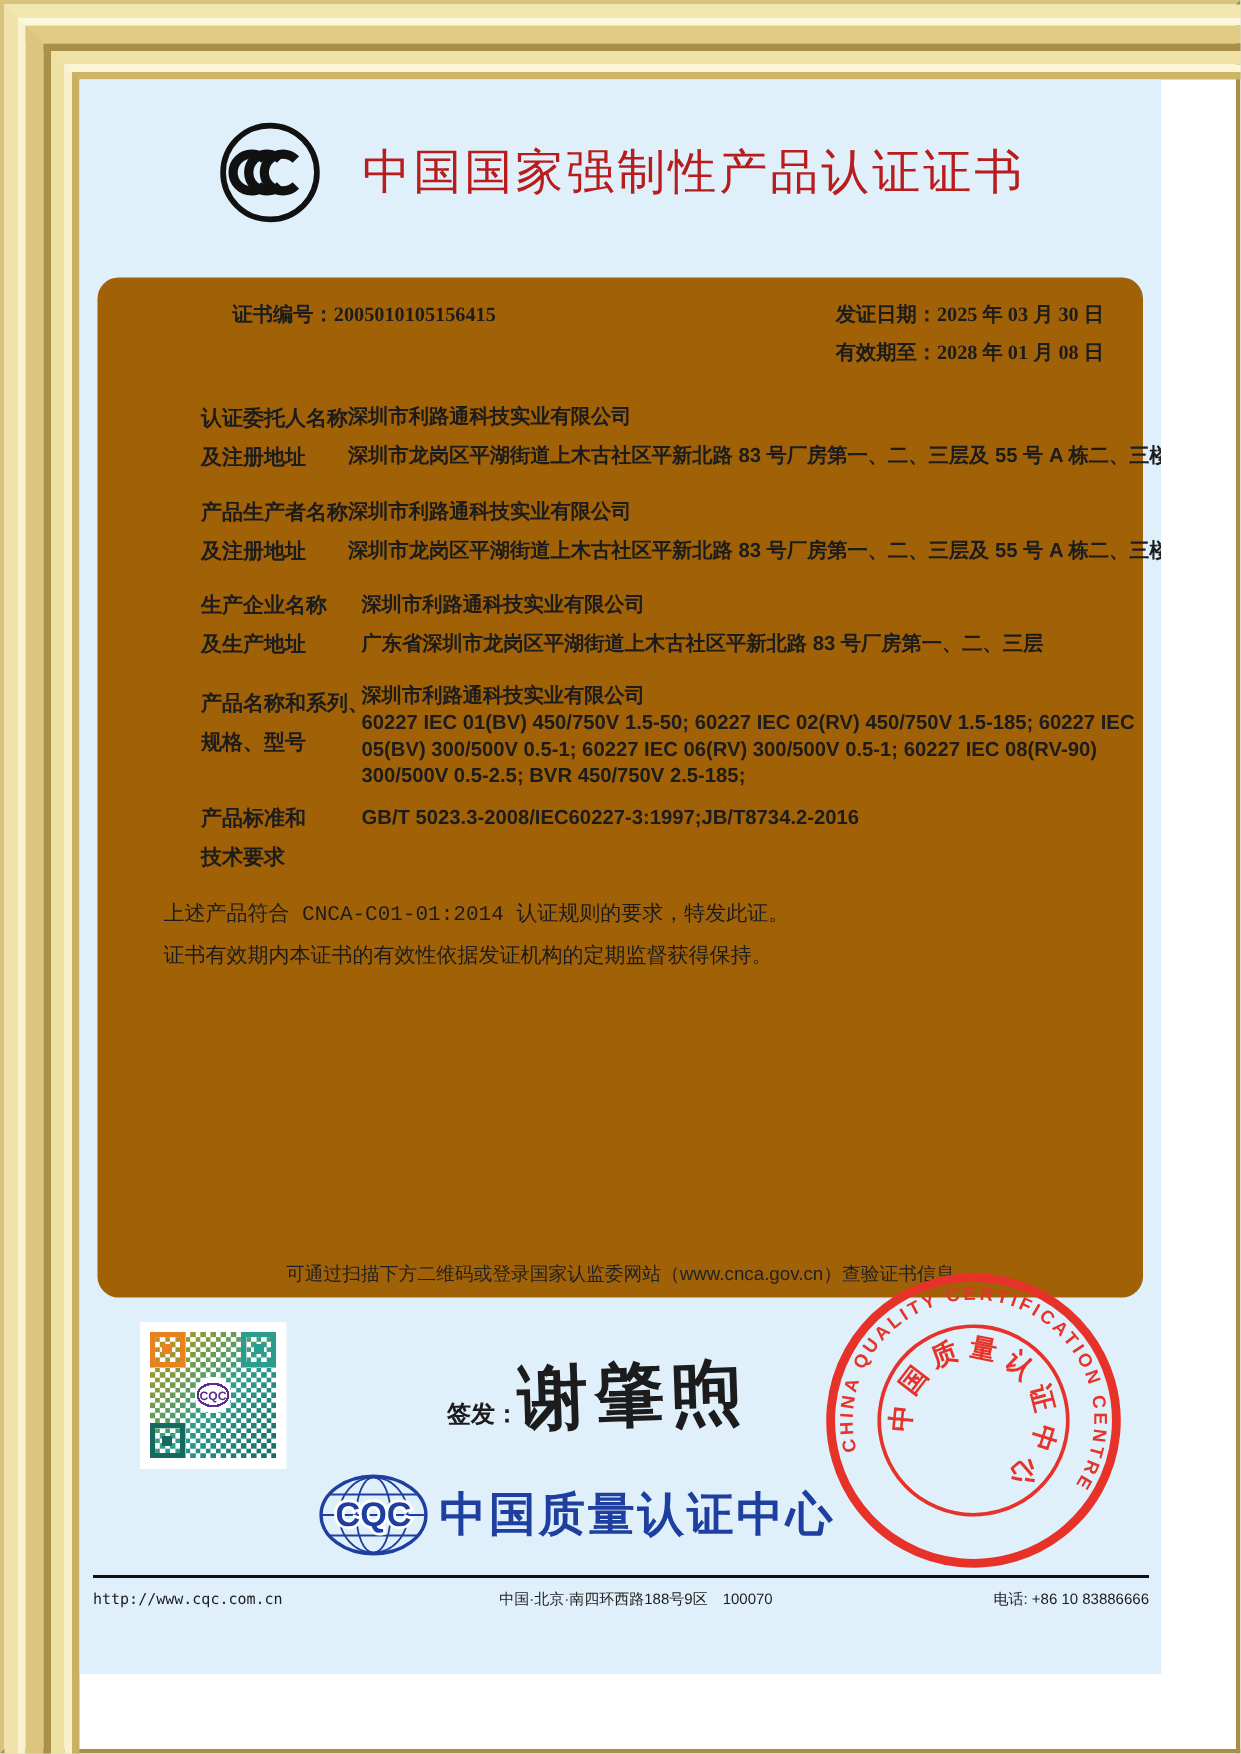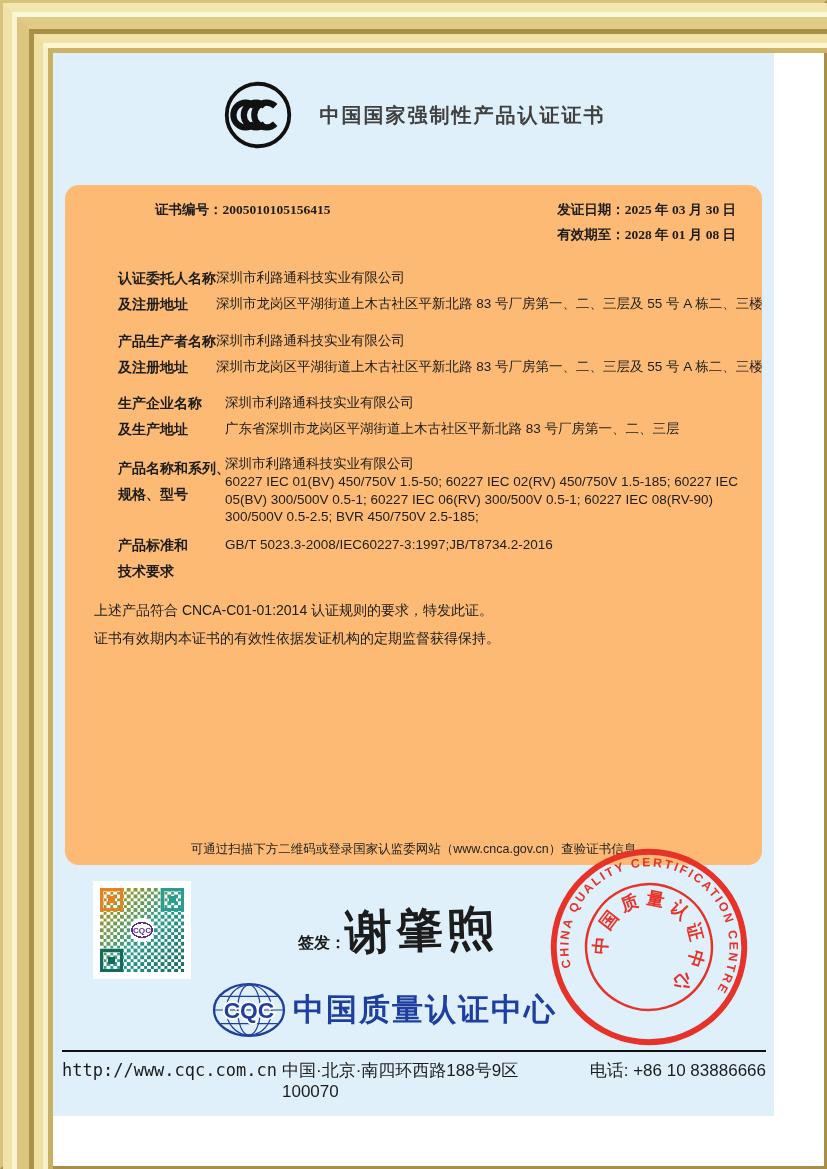--- a/index.html
+++ b/index.html
@@ -12,45 +12,45 @@
   .b3{width:100%;height:100%;border:5px solid;border-color:#fdf8dc #efe3a8 #ece0a2 #faf3cf;}
   .b4{width:100%;height:100%;border:12px solid;border-color:#e0cb85 #c3a75c #bfa355 #dcc67f;}
   .b5{width:100%;height:100%;border:5px solid;border-color:#a98e49 #c2a65b #bfa355 #ab9049;}
   .b6{width:100%;height:100%;border:9px solid;border-color:#f0e2a4 #e0cd86 #dcc882 #eeE0a0;}
   .b7{width:100%;height:100%;border:5px solid;border-color:#fbf5d3 #d9c57e #d4bf77 #f8f1cb;}
   .b8{width:100%;height:100%;border:5px solid;border-color:#cdb467 #b2974e #ad924b #c9b062;}
   
   .page{position:relative;width:721px;height:1063px;background:#dff0fb;overflow:hidden;color:#1c1c1c;}
   
   .header{position:absolute;top:26px;left:0;right:0;display:flex;align-items:center;justify-content:center;gap:26px;}
-  .title{font-size:20px;font-weight:bold;letter-spacing:2px;color:#404040;}
+  .title{font-size:32px;font-weight:normal;letter-spacing:2px;color:#b91c1c;}
   
   .wm{position:absolute;left:222px;top:358px;width:445px;height:285px;z-index:1;pointer-events:none;}
   
-  .panel{position:absolute;left:12px;top:132px;width:697px;height:680px;background:#fdba74;border-radius:14px;z-index:2;}
+  .panel{position:absolute;left:12px;top:132px;width:697px;height:680px;background:#a16207;border-radius:14px;z-index:2;}
   .meta{display:flex;justify-content:space-between;padding:16px 26px 0 90px;font-family:"Liberation Serif",serif;font-weight:bold;font-size:13.5px;}
   .meta .right div{margin-bottom:7px;}
-  .row{display:flex;padding-left:53px;}
+  .row{display:flex;padding-left:69px;}
   .lab{width:107px;font-weight:bold;font-size:14px;line-height:26px;white-space:nowrap;}
-  .val{flex:1;font-size:13.5px;line-height:26px;white-space:nowrap;}
+  .val{flex:1;font-size:13.5px;line-height:26px;white-space:nowrap;font-weight:bold;}
   .val .wrap{white-space:normal;width:520px;line-height:17.5px;font-size:13.5px;}
   .m14{margin-top:14px}.m11{margin-top:11px}.m10{margin-top:10px}.m13{margin-top:13px}.m6{margin-top:6px}
-  .statements{margin-top:12px;padding-left:29px;font-family:Liberation Sans, sans-serif;font-size:14px;line-height:28px;}
+  .statements{margin-top:12px;padding-left:44px;font-family:Liberation Mono, monospace;font-size:14px;line-height:28px;}
   .scan-note{position:absolute;left:0;right:0;bottom:7px;text-align:center;font-size:12.5px;color:#222;}
   
   .qr{position:absolute;left:40px;top:824px;width:98px;height:106px;z-index:3;}
   .sign-label{position:absolute;left:245px;top:880px;font-size:16px;font-weight:bold;font-family:"Liberation Serif",serif;z-index:3;}
   .signature{position:absolute;left:292px;top:846px;font-size:47px;font-family:"Liberation Serif",serif;font-weight:bold;transform:rotate(-2deg);letter-spacing:4px;z-index:3;}
   .cqc-row{position:absolute;left:158px;top:928px;display:flex;align-items:center;gap:6px;z-index:3;}
   .cqc-name{font-size:31px;font-weight:bold;color:#1e3f9f;letter-spacing:2px;}
   .stamp{position:absolute;left:488px;top:786px;width:216px;height:216px;z-index:5;}
   .footer-rule{position:absolute;left:9px;top:997px;width:704px;height:2px;background:#111;z-index:3;}
-  .footer{position:absolute;left:9px;top:1006px;width:704px;display:flex;align-items:baseline;font-size:17px;z-index:3;}
+  .footer{position:absolute;left:9px;top:1006px;width:704px;display:flex;align-items:baseline;font-size:10px;z-index:3;}
   .f-url{font-family:"DejaVu Sans Mono",monospace;width:220px;}
-  .f-addr{flex:1;text-align:left;}
+  .f-addr{flex:1;text-align:center;}
   .f-phone{width:200px;text-align:right;}
 </style>
 </head>
 <body>
 
 <div class="frame b1">
  <div class="b2">
       <div class="b3">
         <div class="b4">
           <div class="b5">

